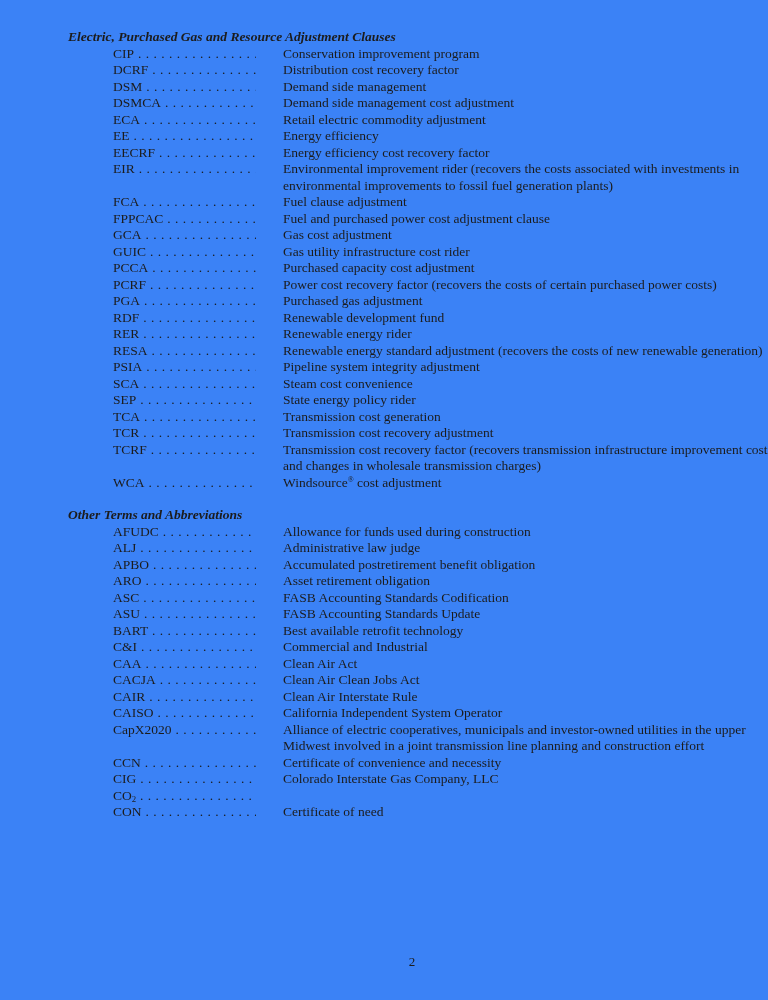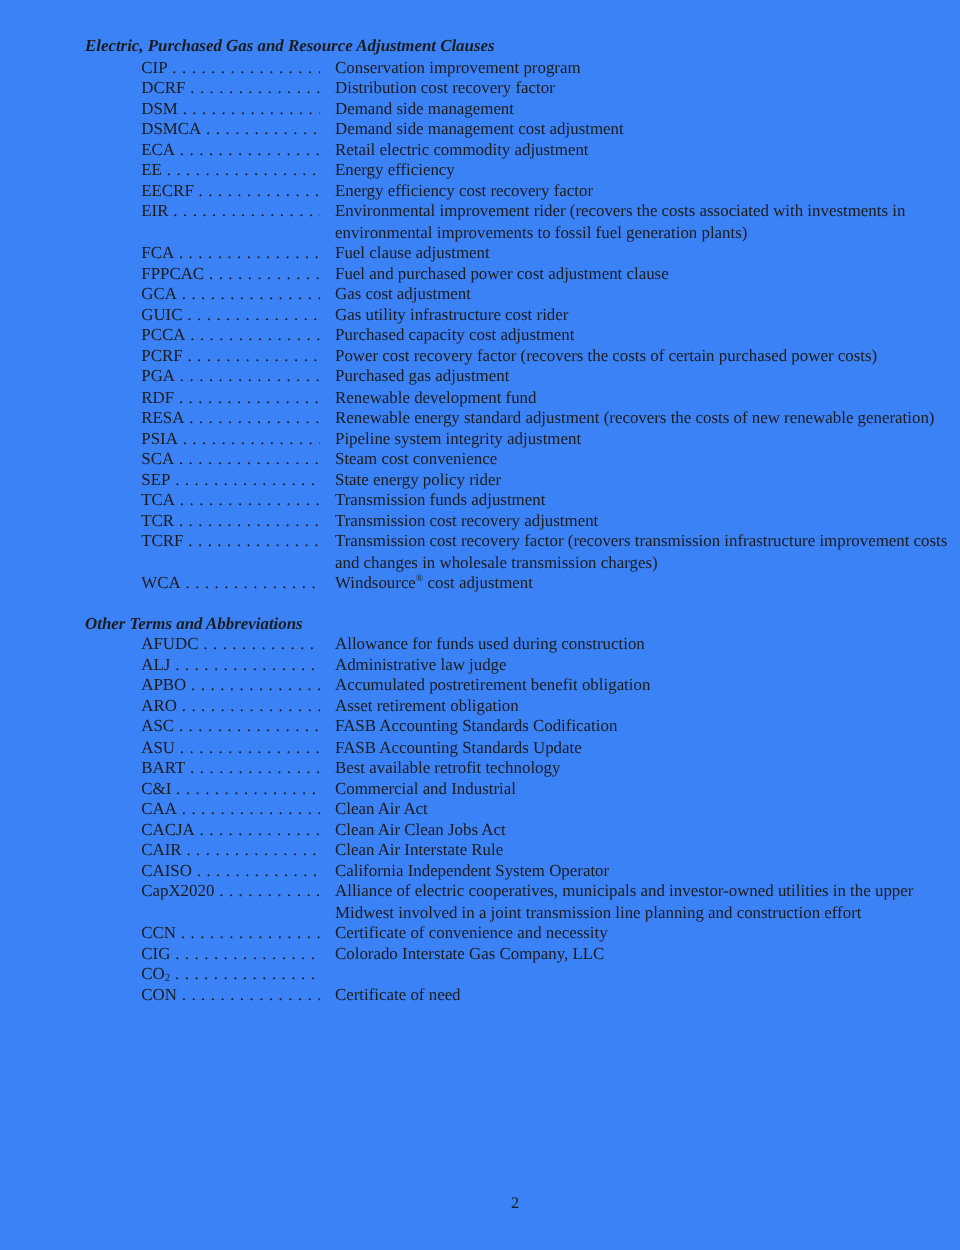--- a/index.html
+++ b/index.html
@@ -20,21 +20,21 @@
     font-weight:bold;font-style:italic;
   }
   .row{display:flex;align-items:baseline;}
   .termwrap{display:flex;width:155px;flex:none;align-items:baseline;margin-left:45px;}
   .term{white-space:pre;}
   .leader{
     flex:1;overflow:hidden;white-space:pre;
     letter-spacing:0.5px;margin-right:12px;
   }
   .leader::after{content:" . . . . . . . . . . . . . . . . . . . . . . . . . . . . . . . . . . . . . . . . . . . . . . . .";}
-  .def{flex:1;white-space:pre;}
+  .def{flex:1;white-space:pre;margin-left:15px;}
   .def sup, .term sup{font-size:58%;vertical-align:super;line-height:0;}
   .def sub, .term sub{font-size:65%;vertical-align:-0.22em;line-height:0;}
   .footer{
     position:absolute;left:412px;top:954px;
     transform:translateX(-50%);
     font-size:13px;line-height:16px;
   }
 </style>
 </head>
 <body>
@@ -151,20 +151,27 @@
         </div>
         <div class="row">
           <span class="termwrap">
             <span class="term">RDF</span>
             <span class="leader"></span>
           </span>
           <span class="def">Renewable development fund</span>
         </div>
         <div class="row">
           <span class="termwrap">
+            <span class="term">RER</span>
+            <span class="leader"></span>
+          </span>
+          <span class="def">Renewable energy rider</span>
+        </div>
+        <div class="row">
+          <span class="termwrap">
             <span class="term">RESA</span>
             <span class="leader"></span>
           </span>
           <span class="def">Renewable energy standard adjustment (recovers the costs of new renewable generation)</span>
         </div>
         <div class="row">
           <span class="termwrap">
             <span class="term">PSIA</span>
             <span class="leader"></span>
           </span>
@@ -182,21 +189,21 @@
             <span class="term">SEP</span>
             <span class="leader"></span>
           </span>
           <span class="def">State energy policy rider</span>
         </div>
         <div class="row">
           <span class="termwrap">
             <span class="term">TCA</span>
             <span class="leader"></span>
           </span>
-          <span class="def">Transmission funds adjustment</span>
+          <span class="def">Transmission cost generation</span>
         </div>
         <div class="row">
           <span class="termwrap">
             <span class="term">TCR</span>
             <span class="leader"></span>
           </span>
           <span class="def">Transmission cost recovery adjustment</span>
         </div>
         <div class="row">
           <span class="termwrap">

